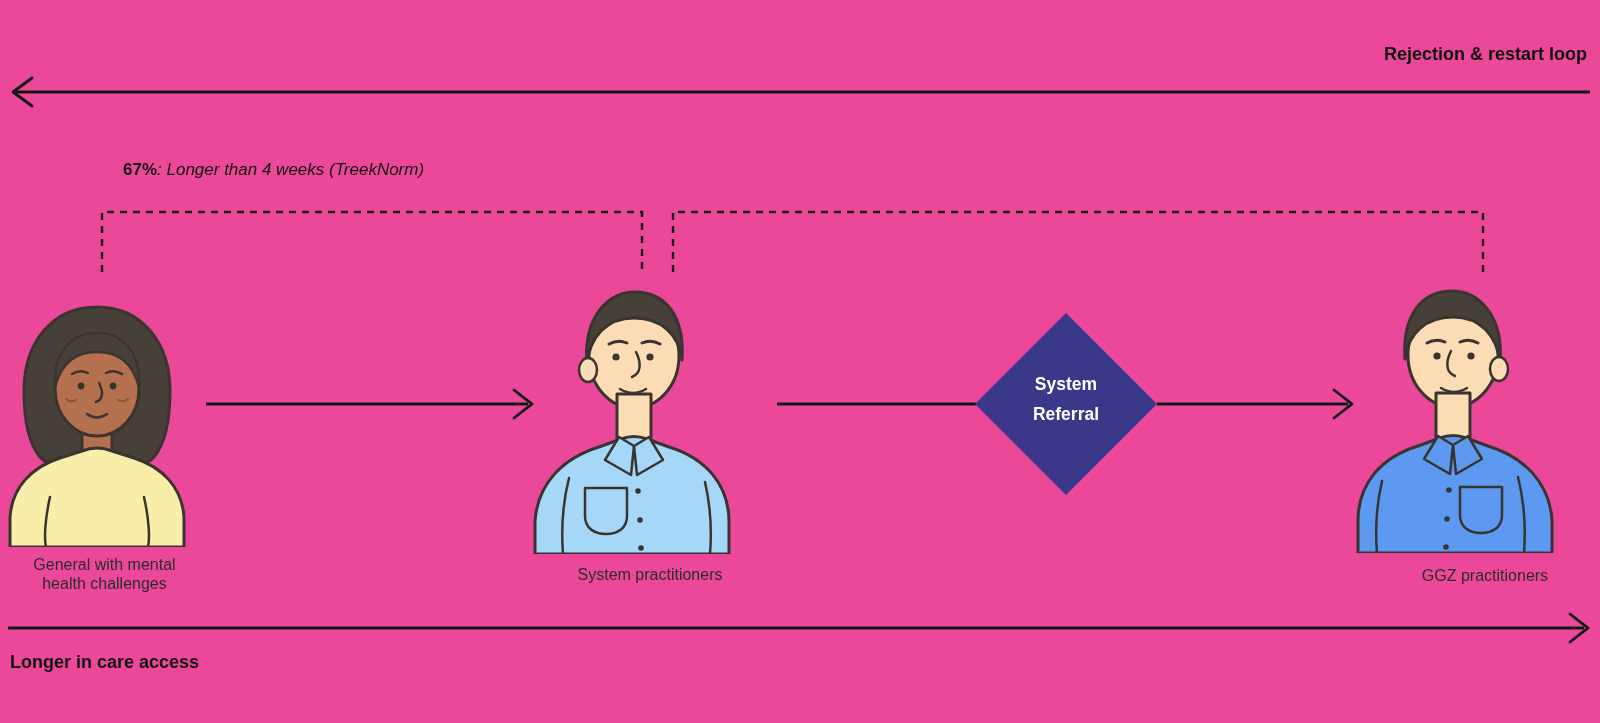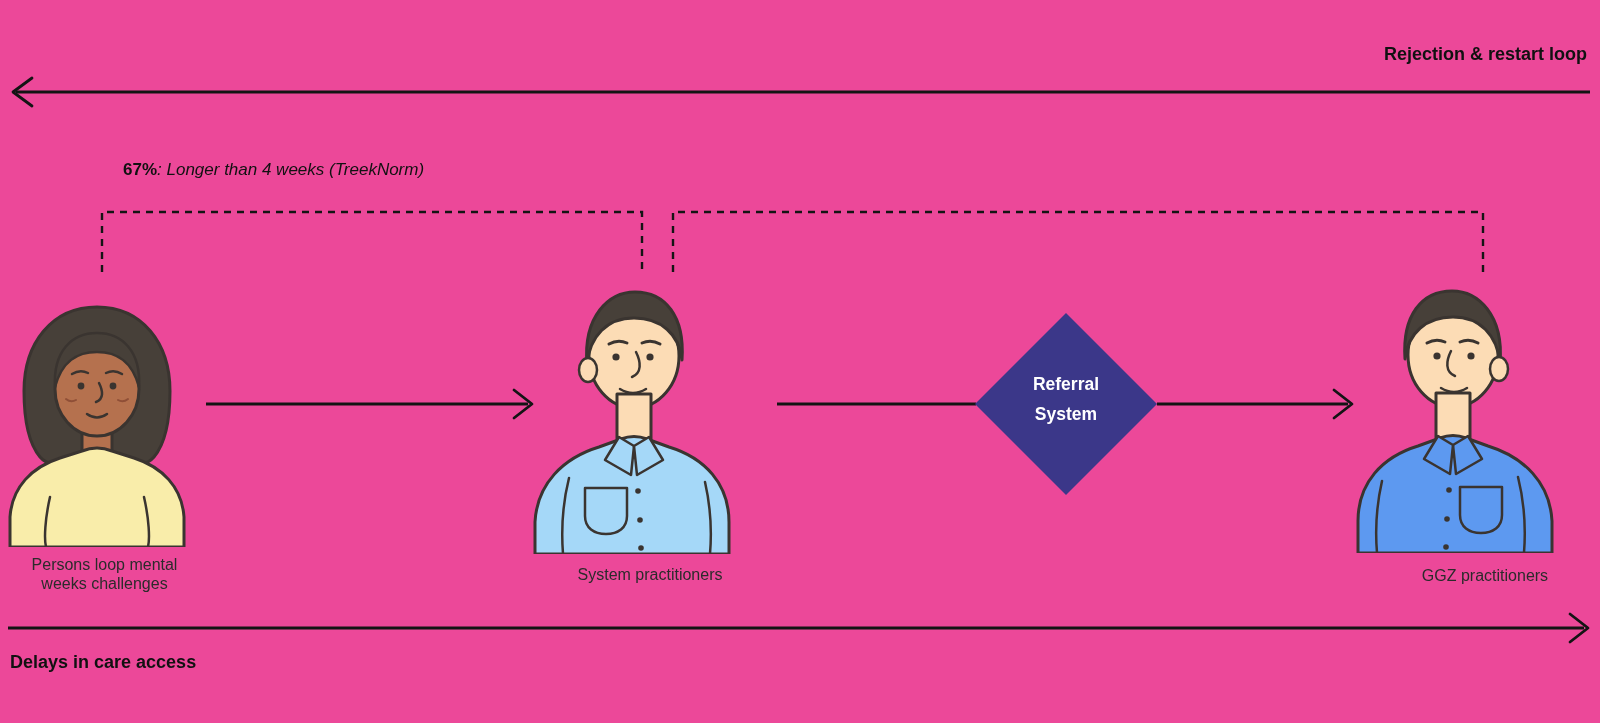--- a/index.html
+++ b/index.html
@@ -133,26 +133,26 @@
     </g>
   </svg>
 
   <div class="loop-label">Rejection &amp; restart loop</div>
 
   <div class="ann ann-1">
     <span class="pct">67%</span><span class="rest">: Longer than 4 weeks (TreekNorm)</span>
   </div>
 
   <div class="diamond-label">
+    <span style="display:block">System</span>
     <span style="display:block">Referral</span>
-    <span style="display:block">System</span>
   </div>
 
   <div class="actor-label label-patient">
-    <span style="display:block">Persons loop mental</span>
-    <span style="display:block">weeks challenges</span>
+    <span style="display:block">General with mental</span>
+    <span style="display:block">health challenges</span>
   </div>
   <div class="actor-label label-gp">System practitioners</div>
   <div class="actor-label label-ggz">GGZ practitioners</div>
 
-  <div class="axis-label">Delays in care access</div>
+  <div class="axis-label">Longer in care access</div>
 
 </div>
 
 </body></html>

